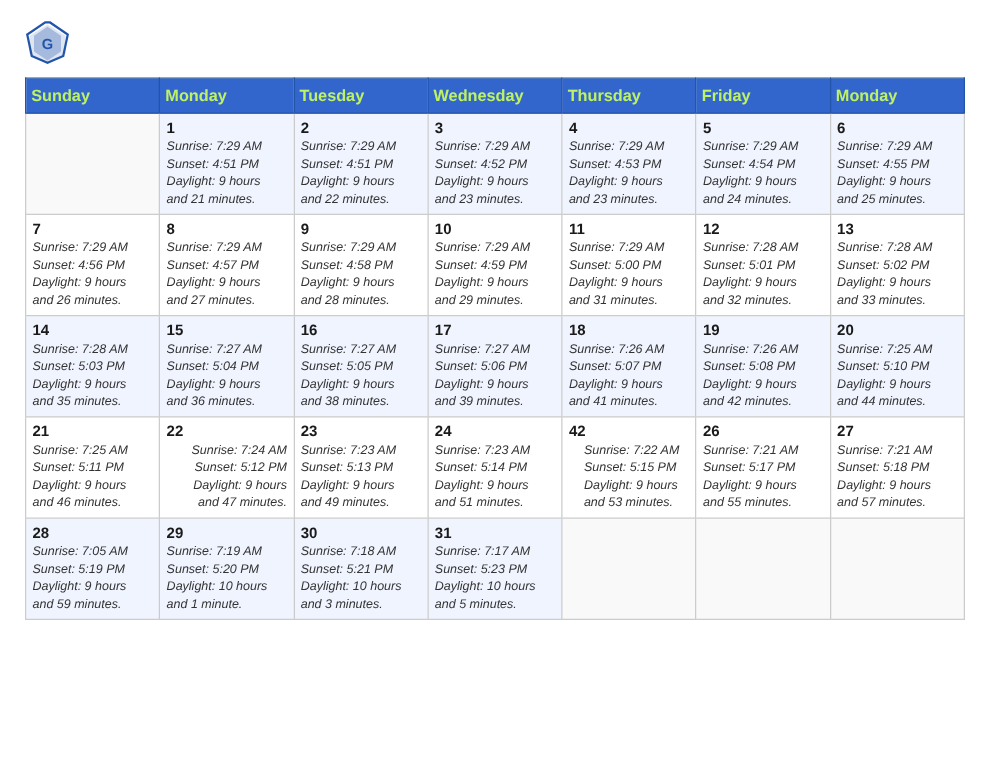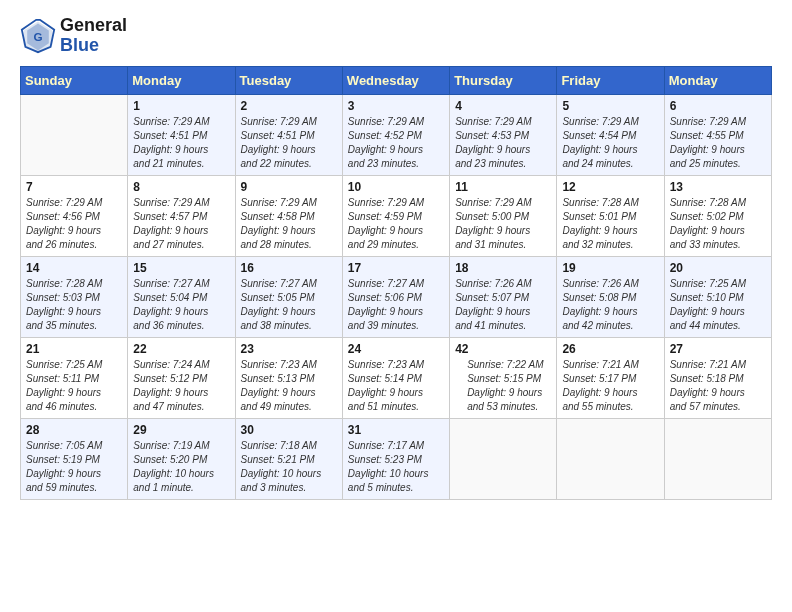--- a/index.html
+++ b/index.html
@@ -44,21 +44,21 @@
       font-size: 15px;
       color: #444;
     }
     table {
       width: 100%;
       border-collapse: collapse;
       font-size: 11px;
     }
     thead tr th {
       background-color: #3366cc;
-      color: #fef9c3;
+      color: #bef264;
       padding: 6px 4px;
       text-align: left;
       font-size: 13px;
       font-weight: bold;
       border: 1px solid #2255aa;
     }
     tbody tr td {
       border: 1px solid #ccc;
       vertical-align: top;
       padding: 4px 5px;
@@ -93,24 +93,20 @@
 <body>
 
 <div class="header-area">
   <div class="logo">
     <svg class="logo-icon" viewBox="0 0 40 40">
       <polygon points="20,4 36,14 36,30 20,38 4,30 4,14" fill="#2255aa" opacity="0.15"></polygon>
       <polygon points="22,2 38,13 34,32 20,38 6,32 2,13 18,2" fill="none" stroke="#2255aa" stroke-width="2"></polygon>
       <polygon points="20,6 32,14 32,28 20,36 8,28 8,14" fill="#2255aa" opacity="0.3"></polygon>
       <text x="20" y="26" text-anchor="middle" font-size="13" font-weight="bold" fill="#2255aa">G</text>
     </svg>
-    <div class="logo-text">
-      <div>General</div>
-      <div class="blue">Blue</div>
-    </div>
   </div>
   <div class="title-area">
     <div class="month-title"></div>
     <div class="location"></div>
   </div>
 </div>
 
 <table>
   <thead>
     <tr>
@@ -274,21 +270,21 @@
       <tr>
         <td>
           <span class="day-number">21</span>
           <div class="day-info" style="white-space: pre-line;">Sunrise: 7:25 AM
 Sunset: 5:11 PM
 Daylight: 9 hours
 and 46 minutes.</div>
         </td>
         <td>
           <span class="day-number">22</span>
-          <div class="day-info" style="white-space: pre-line;">Sunrise: 7:24 AM
+          <div class="day-info" style="white-space: pre-line; text-align: right;">Sunrise: 7:24 AM
 Sunset: 5:12 PM
 Daylight: 9 hours
 and 47 minutes.</div>
         </td>
         <td>
           <span class="day-number">23</span>
           <div class="day-info" style="white-space: pre-line;">Sunrise: 7:23 AM
 Sunset: 5:13 PM
 Daylight: 9 hours
 and 49 minutes.</div>

